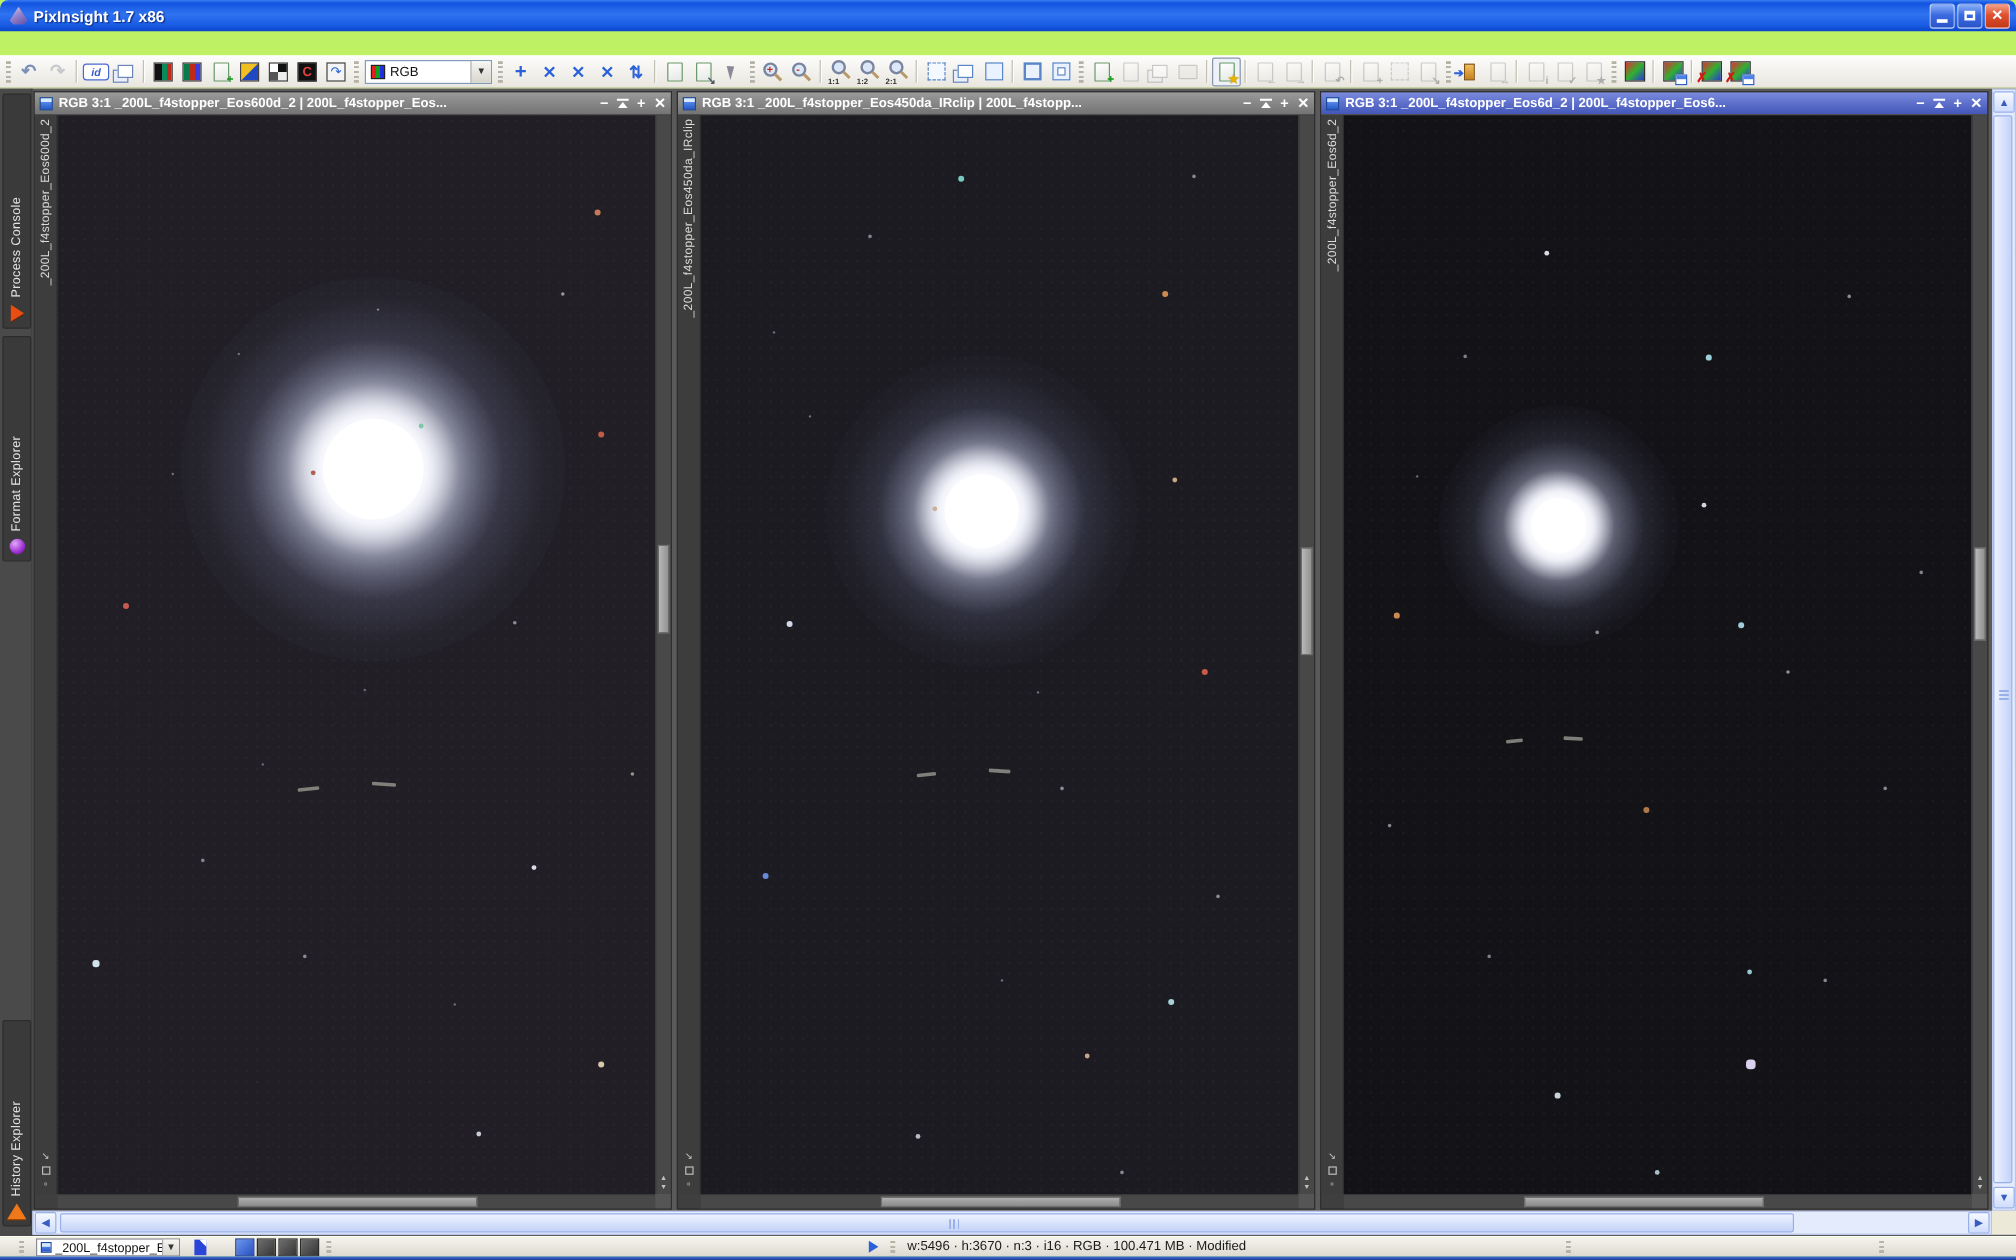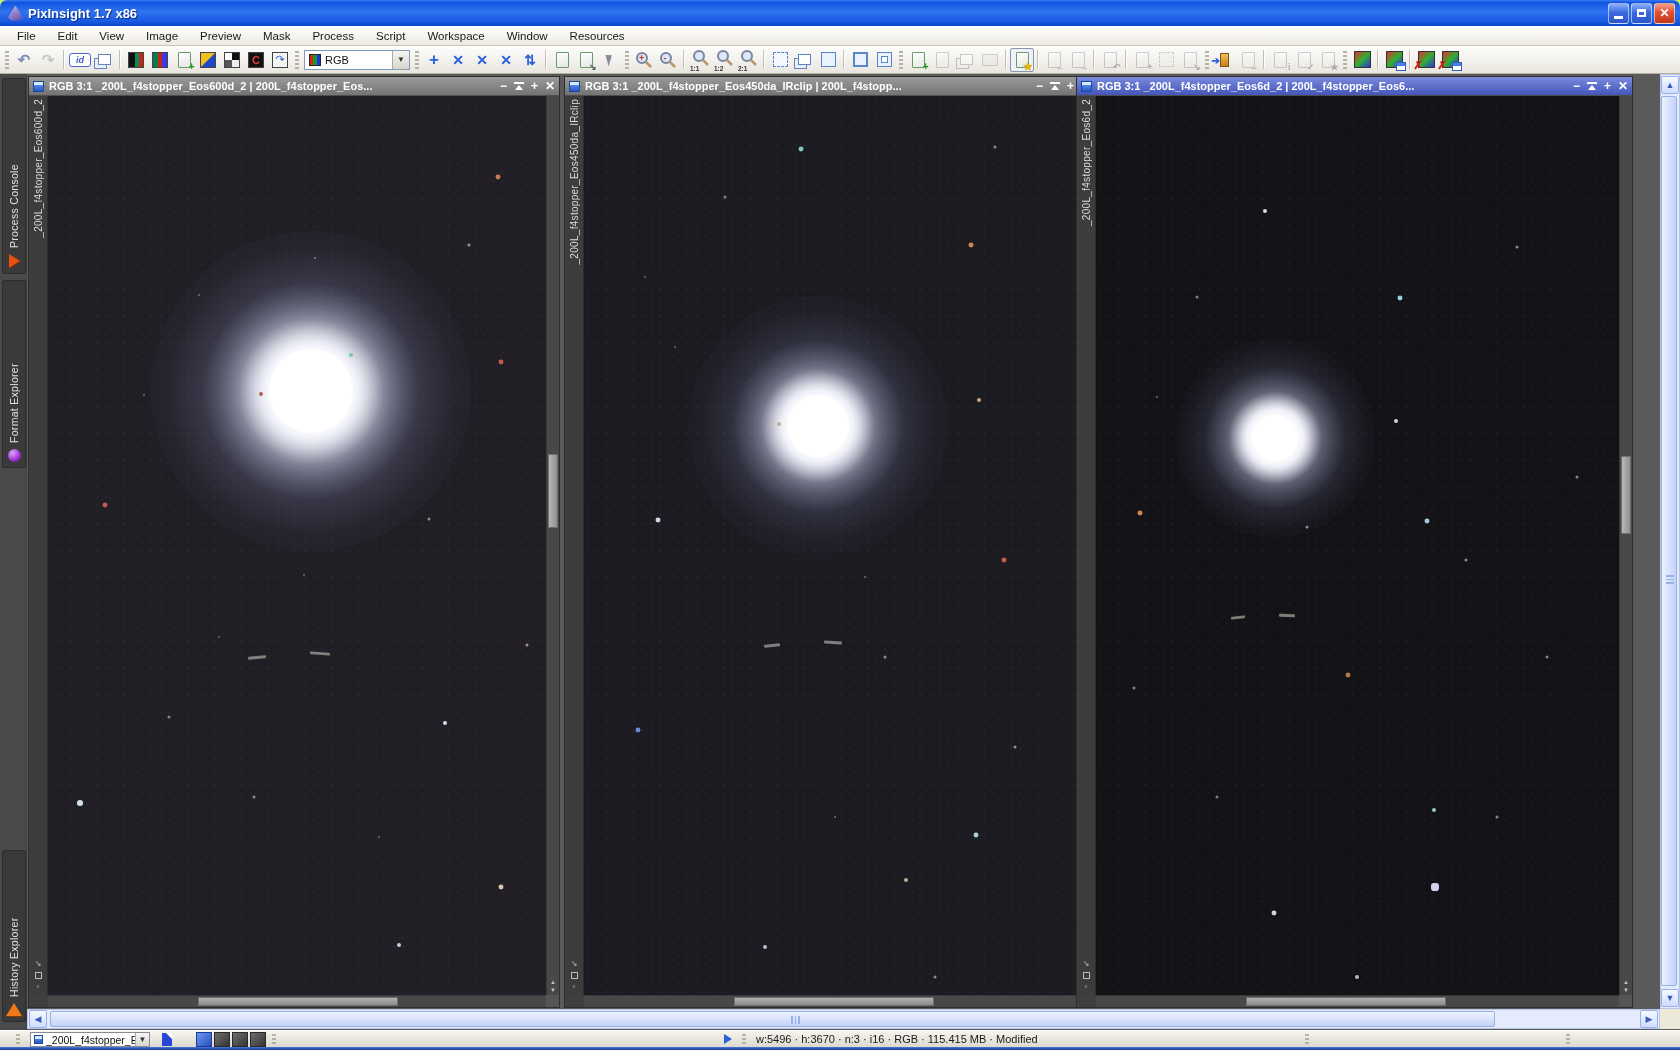--- a/index.html
+++ b/index.html
@@ -201,33 +201,20 @@
         </div>
       <div class="cap">
           <span class="restbox"></span>
         </div>
       <div class="cap close">
           <span>✕</span>
         </div>
     </div>
   </div>
 
-  <div class="menubar">
-    <span class="menu-item">File</span>
-    <span class="menu-item">Edit</span>
-    <span class="menu-item">View</span>
-    <span class="menu-item">Image</span>
-    <span class="menu-item">Preview</span>
-    <span class="menu-item">Mask</span>
-    <span class="menu-item">Process</span>
-    <span class="menu-item">Script</span>
-    <span class="menu-item">Workspace</span>
-    <span class="menu-item">Window</span>
-    <span class="menu-item">Resources</span>
-  </div>
 
   <div class="toolbar">
     <span class="grip"></span>
     <div class="tbtn">
         <span class="glyph">↶</span>
       </div>
     <div class="tbtn dis">
         <span class="glyph">↷</span>
       </div>
     <span class="tsep"></span>
@@ -562,21 +549,21 @@
             <span>▼</span>
           </div>
       </div>
       <div class="hscroll">
         <div class="hthumb" style="left:150px;width:200px;"></div>
       </div>
       <div class="wcorner"></div>
     </div>
   </div>
 
-  <div class="win active" id="win3" style="left:1076px;width:557px;">
+  <div class="win active" id="win3" style="left:1100px;width:557px;">
     <div class="win-title">
       <span class="win-ico"></span>
       <span class="win-title-text">RGB 3:1 _200L_f4stopper_Eos6d_2 | 200L_f4stopper_Eos6...</span>
       <span class="win-btns">
         <span class="wbtn">−</span>
         <svg class="shade-svg" width="10" height="9">
             <rect width="10" height="2" fill="#fff"></rect>
             <path d="M5 3 L9 8 L1 8 Z" fill="#fff"></path>
           </svg>
         <span class="wbtn">+</span>
@@ -644,19 +631,19 @@
       </div>
     <div class="ws-squares">
       <span class="ws-sq on"></span>
       <span class="ws-sq"></span>
       <span class="ws-sq"></span>
       <span class="ws-sq"></span>
     </div>
     <div class="sb-grip" style="left:272px;"></div>
     <div class="sb-play"></div>
     <div class="sb-grip" style="left:742px;"></div>
-    <div class="sb-info">w:5496 · h:3670 · n:3 · i16 · RGB · 115.415 MB · Modified</div>
+    <div class="sb-info">w:5496 · h:3670 · n:3 · i16 · RGB · 100.471 MB · Modified</div>
     <div class="sb-grip" style="left:1305px;"></div>
     <div class="sb-grip" style="left:1566px;"></div>
   </div>
 
   <div class="btmline"></div>
 </div>
 
 </body></html>

